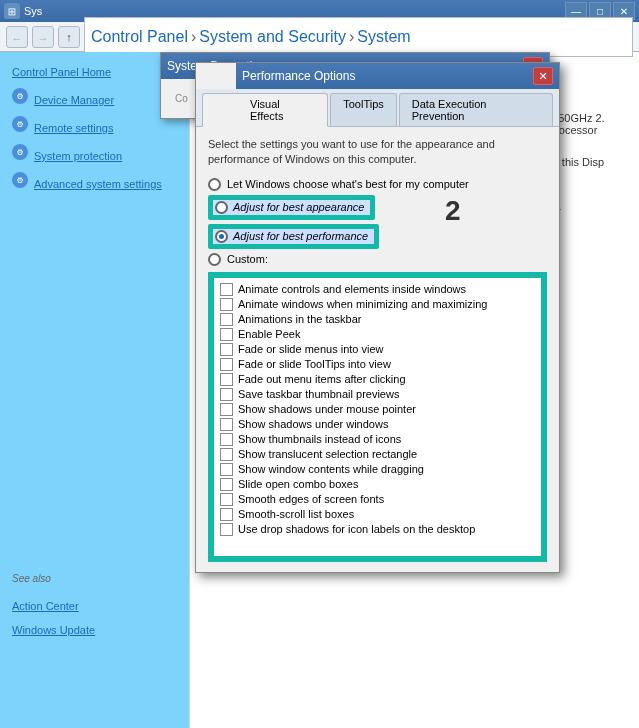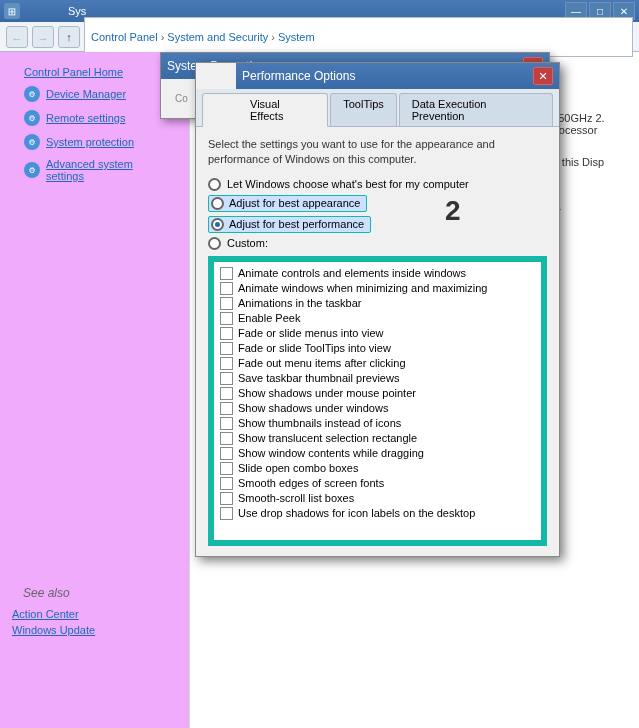--- a/index.html
+++ b/index.html
@@ -24,21 +24,21 @@
       font-size: 11px;
     }
     .title-bar-icon {
       width: 16px; height: 16px;
       background: #6090c0;
       margin-right: 4px;
       border-radius: 2px;
       display: flex; align-items: center; justify-content: center;
       font-size: 10px;
     }
-    .title-bar-text { flex: 1; margin-left: 44px; }
+    .title-bar-text { flex: 1; }
     .title-bar-controls { display: flex; gap: 2px; }
     .title-btn {
       width: 22px; height: 18px;
       background: #5080b0;
       border: 1px solid #7090c0;
       color: white;
       font-size: 10px;
       display: flex; align-items: center; justify-content: center;
       cursor: pointer;
     }
@@ -65,39 +65,39 @@
     }
     .nav-btn.disabled { color: #aaa; }
     .breadcrumb {
       display: flex;
       align-items: center;
       background: white;
       border: 1px solid #b0b8c8;
       flex: 1;
       height: 40px;
       padding: 0 6px;
-      font-size: 11px;
+      font-size: 16px;
       color: #1a6bb5;
     }
     .breadcrumb span { color: #666; margin: 0 3px; }
     .breadcrumb a { color: #1a6bb5; text-decoration: none; }
 
     
     .main-container {
       display: flex;
       height: calc(728px - 22px - 30px);
       background: white;
     }
 
     
     .sidebar {
       width: 190px;
-      background: #f0abfc;
+      background: #7dd3fc;
       border-right: 1px solid #d0d8e4;
-      padding: 10px 12px;
+      padding: 10px 0;
       flex-shrink: 0;
     }
     .sidebar-title {
       font-size: 11px;
       color: #1a6bb5;
       padding: 4px 12px;
       cursor: pointer;
       text-decoration: underline;
     }
     .sidebar-item {
@@ -110,21 +110,21 @@
     }
     .sidebar-item-icon {
       width: 16px; height: 16px;
       background: #4a90d9;
       border-radius: 8px;
       display: flex; align-items: center; justify-content: center;
       color: white;
       font-size: 8px;
       flex-shrink: 0;
     }
-    .sidebar-item-text { color: #1a6bb5; text-decoration: underline; }
+    .sidebar-item-text { color: #1a6bb5; text-decoration: underline; margin-top: 8px; }
 
     
     .main-content {
       flex: 1;
       padding: 16px 20px;
       background: white;
       overflow: hidden;
     }
     .page-heading {
       font-size: 18px;
@@ -275,26 +275,27 @@
       flex-shrink: 0;
     }
     .radio-input.checked::after {
       content: '';
       width: 5px; height: 5px;
       border-radius: 50%;
       background: #1a6bb5;
     }
     .radio-selected {
       background: #cce0ff;
-      border: 1px solid #14b8a6;
+      border: 5px solid #14b8a6;
       padding: 1px 6px 1px 2px;
       border-radius: 2px;
       display: flex;
       align-items: center;
       gap: 5px;
+      font-style: italic;
     }
 
     
     .checkbox-list {
       border: 6px solid #14b8a6;
       background: white;
       padding: 4px;
       margin-top: 6px;
       height: 290px;
       overflow-y: auto;
@@ -341,25 +342,24 @@
     .annotation-2 {
       position: absolute;
       font-size: 28px;
       font-weight: bold;
       color: #333;
       top: 195px;
       left: 445px;
       z-index: 25;
     }
     .sidebar-bottom-title {
-      font-size: 12px;
+      font-size: 10px;
       color: #666;
       font-style: italic;
       margin-bottom: 6px;
-      margin-left: 11px;
     }
   </style>
 </head>
 <body>
 
 <div class="title-bar">
   <div class="title-bar-icon">⊞</div>
   <span class="title-bar-text">Sys</span>
   <div class="title-bar-controls">
     <div class="title-btn">—</div>

